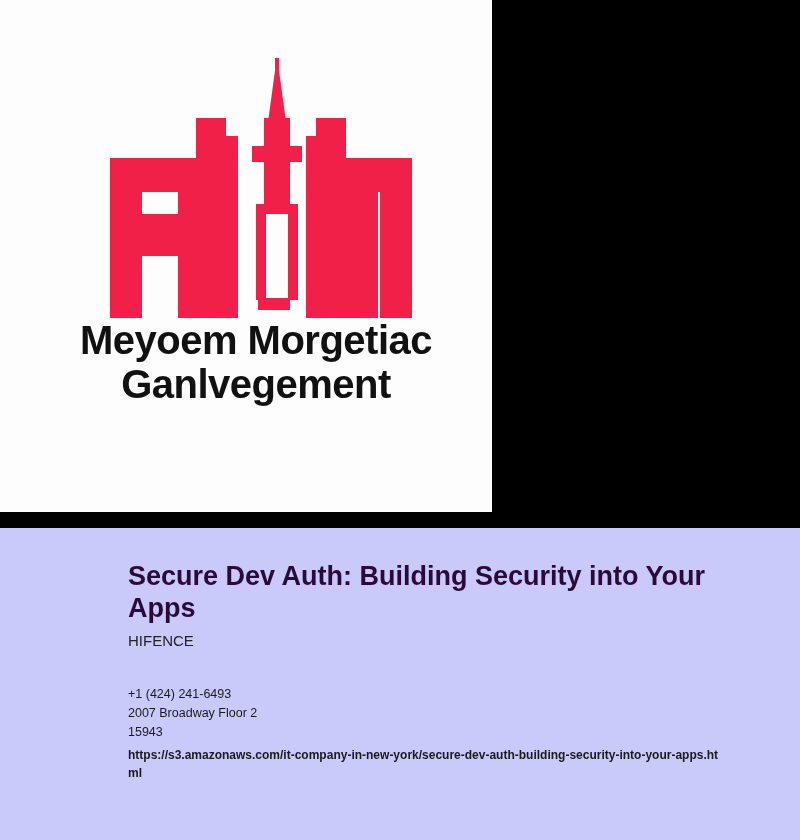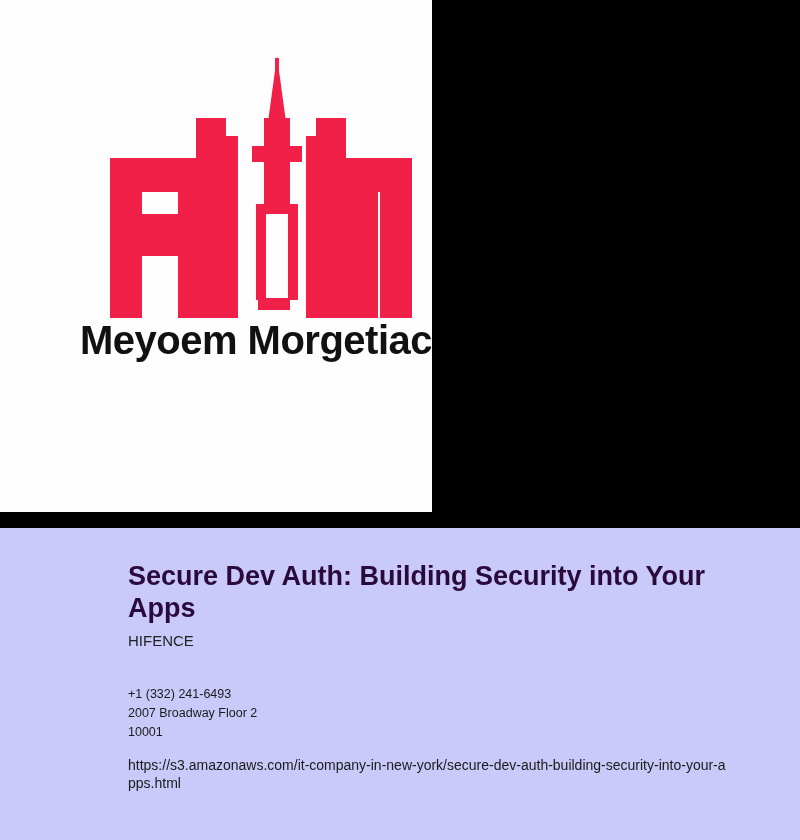--- a/index.html
+++ b/index.html
@@ -26,21 +26,21 @@
     left: 0;
     top: 0;
     width: 800px;
     height: 528px;
     background: #000000;
   }
   .logo-card {
     position: absolute;
     left: 0;
     top: 0;
-    width: 432px;
+    width: 492px;
     height: 512px;
     background: #fdfdfd;
     overflow: hidden;
   }
   .logo-art {
     position: absolute;
     left: 0;
     top: 18px;
     width: 512px;
     height: 310px;
@@ -91,24 +91,25 @@
     margin: 0 0 36px 0;
   }
   .info-line {
     color: #1b1b1b;
     font-size: 12.5px;
     line-height: 19px;
     margin: 0;
   }
   .info-url {
     color: #1b1b1b;
-    font-size: 14px;
+    font-size: 12px;
     line-height: 18px;
-    margin-top: 14px;
+    margin-top: 4px;
     word-break: break-all;
+    font-weight: bold;
   }
 </style>
 </head>
 <body>
 
 <div class="page">
 
   <div class="hero">
     <div class="logo-card">
 
@@ -143,31 +144,32 @@
 
             <polygon points="142,174 178,174 178,196 142,196"></polygon>
             <rect x="266" y="196" width="22" height="84"></rect>
             <rect x="258" y="292" width="32" height="8"></rect>
           </g>
         </svg>
       </div>
 
       <div class="logo-wordmark">
         <span>Meyoem Morgetiac</span>
+        <span>Ganlvegement</span>
       </div>
 
     </div>
   </div>
 
   <div class="info">
     <div class="info-inner">
       <h1 class="info-title">Secure Dev Auth: Building Security into Your Apps</h1>
       <div class="info-brand">HIFENCE</div>
 
-      <p class="info-line">+1 (332) 241-6493</p>
+      <p class="info-line">+1 (424) 241-6493</p>
       <p class="info-line">2007 Broadway Floor 2</p>
-      <p class="info-line">10001</p>
+      <p class="info-line">15943</p>
 
       <div class="info-url">https://s3.amazonaws.com/it-company-in-new-york/secure-dev-auth-building-security-into-your-apps.html</div>
     </div>
   </div>
 
 </div>
 
 </body></html>

